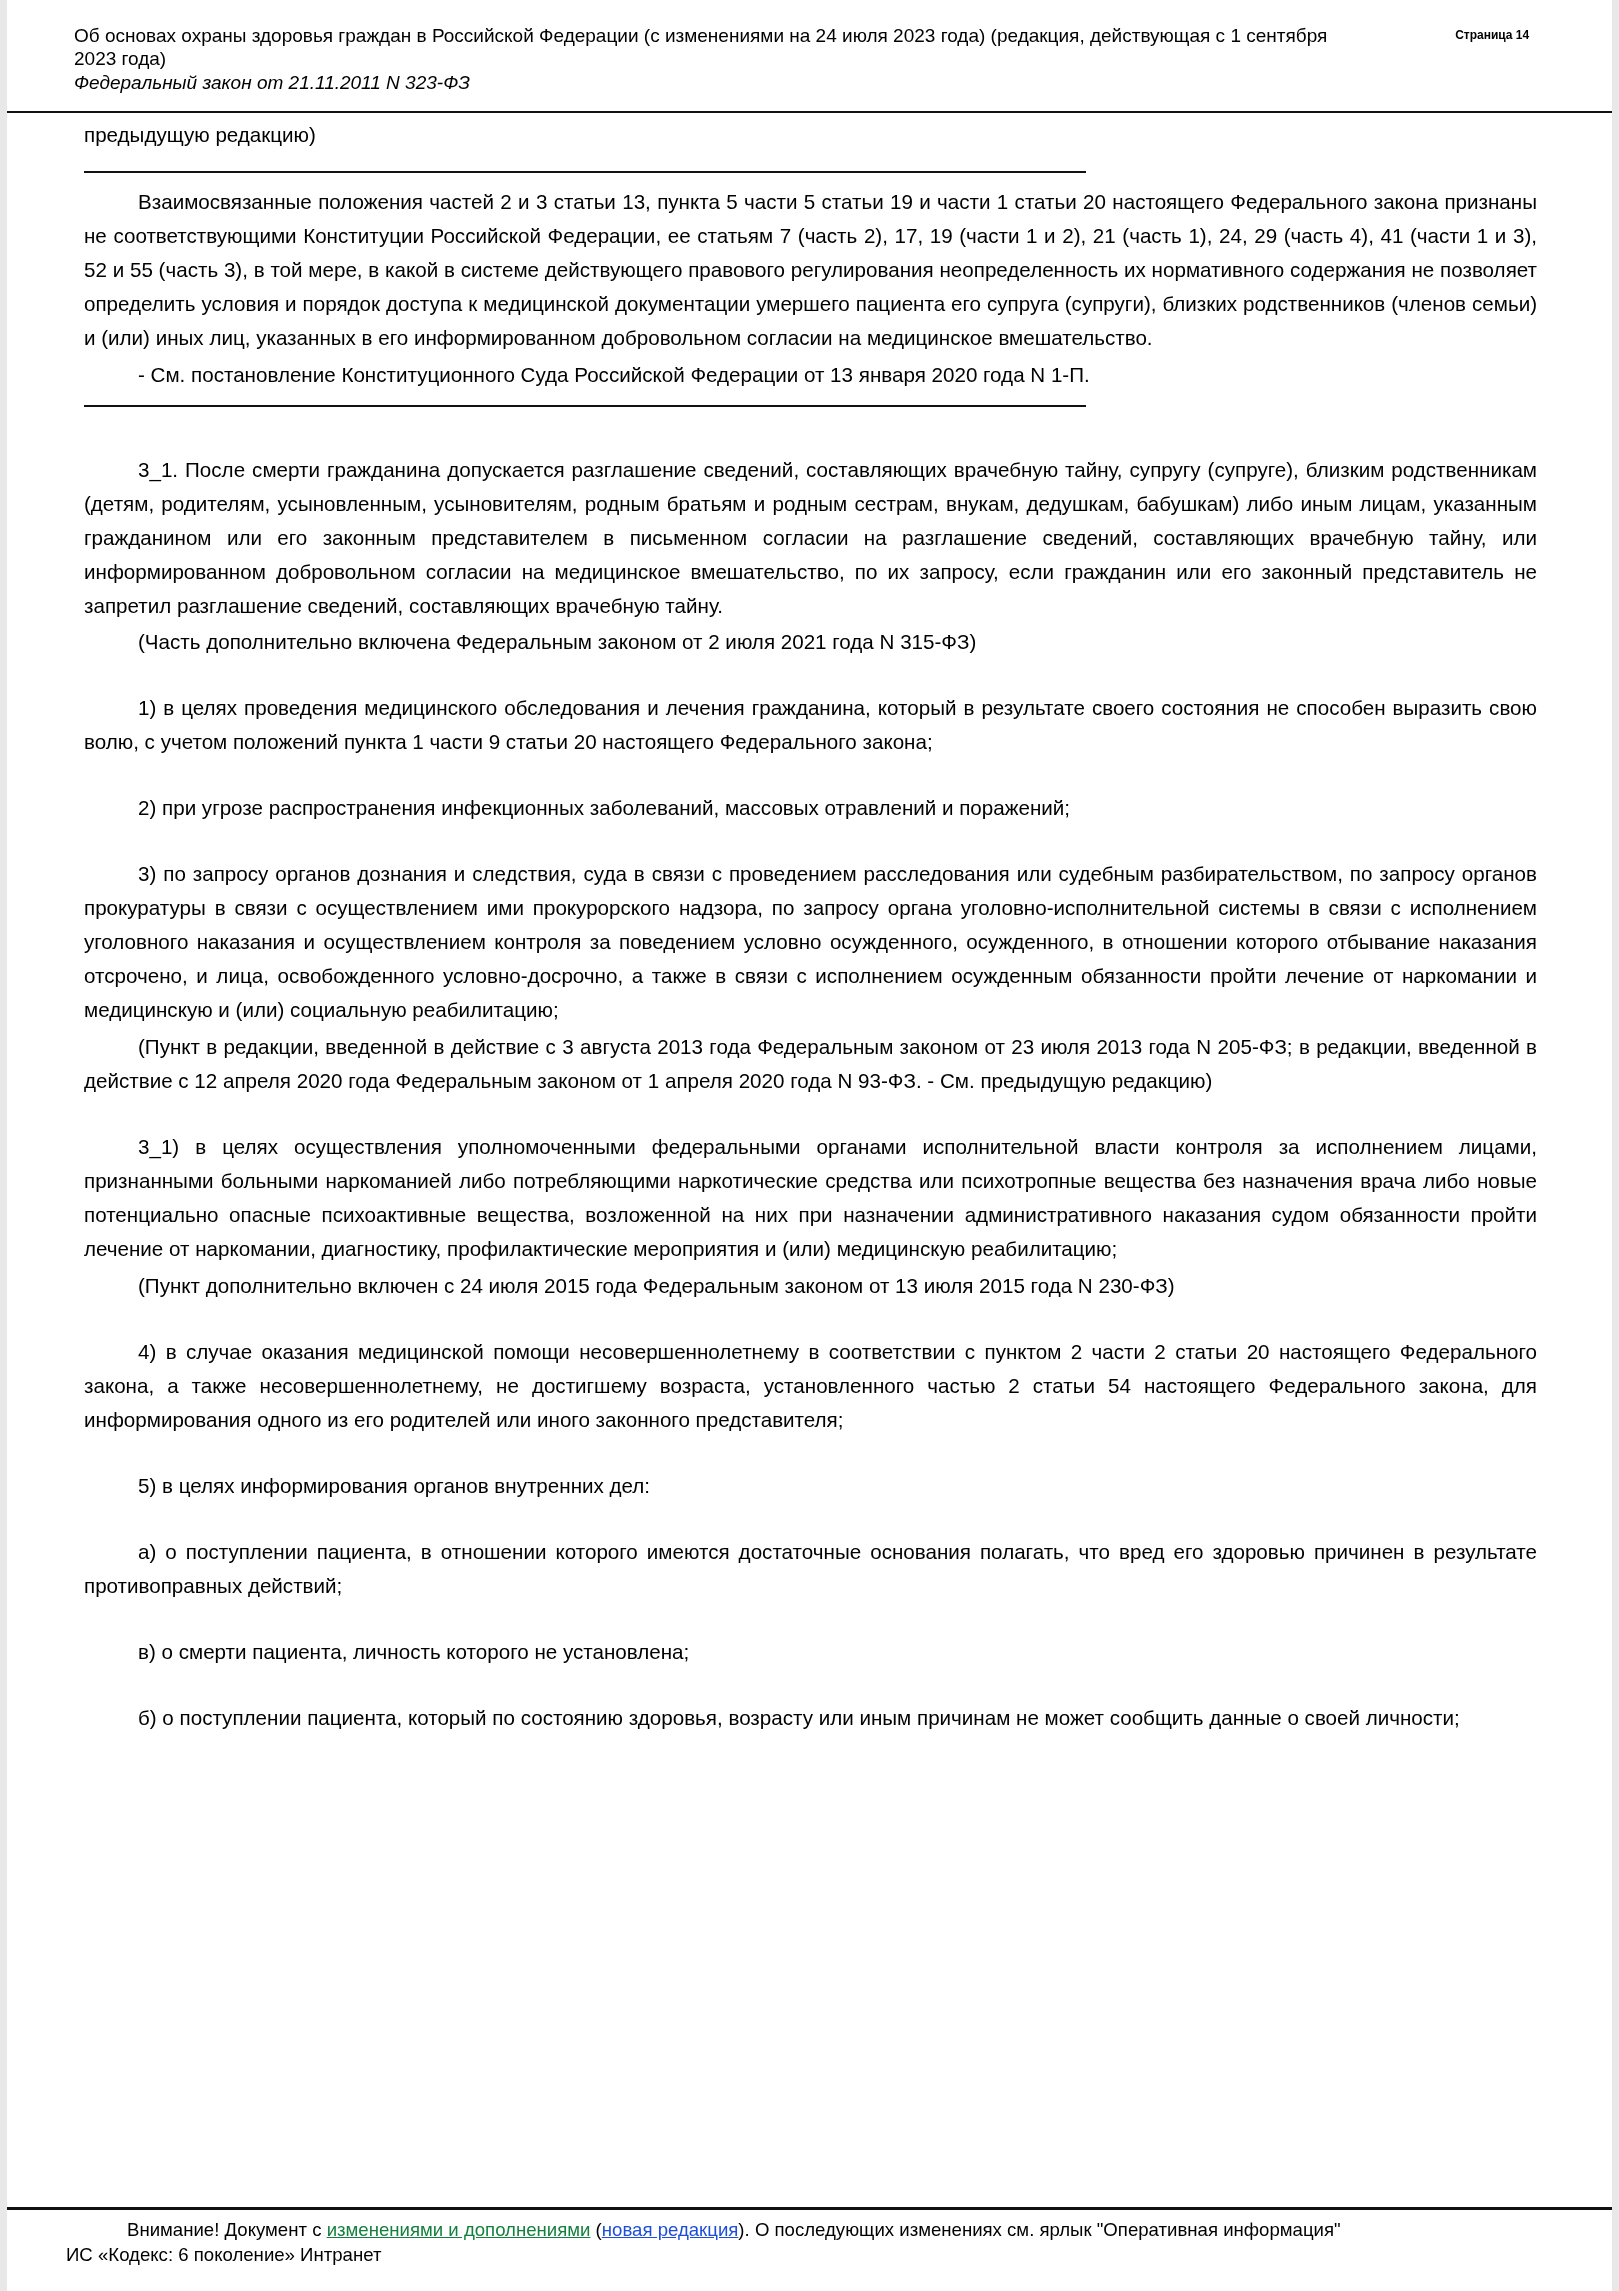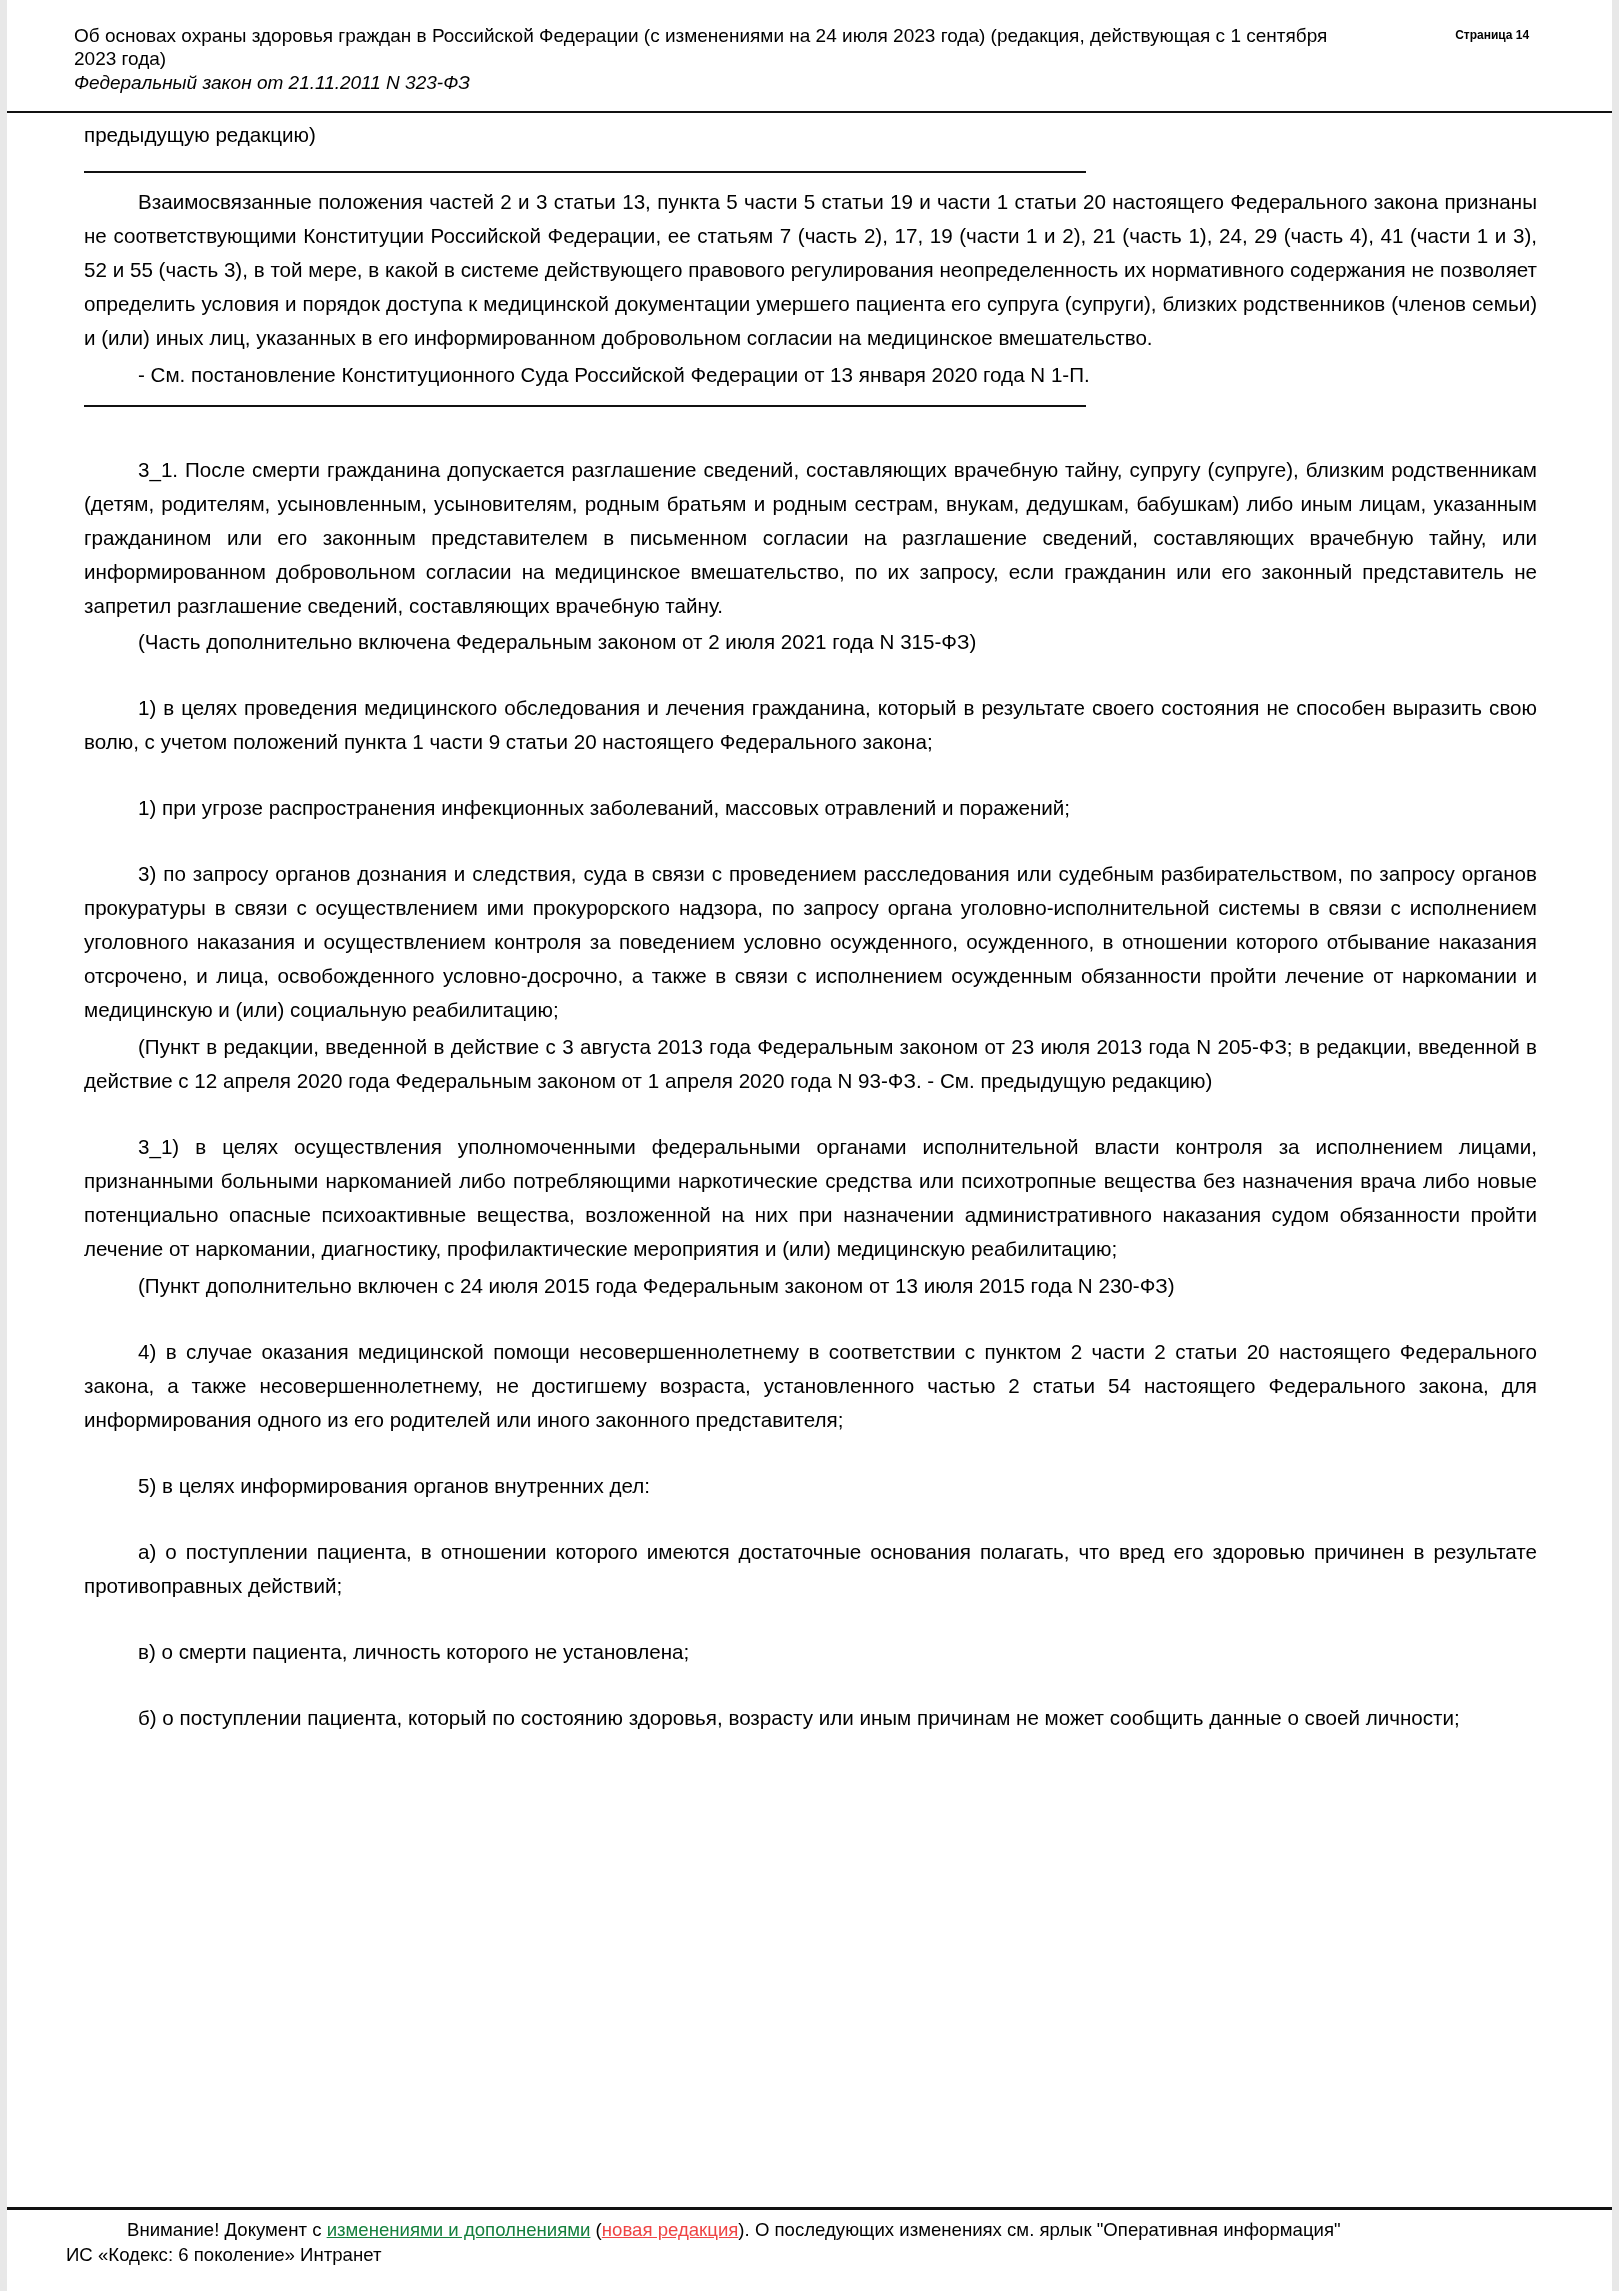--- a/index.html
+++ b/index.html
@@ -89,36 +89,36 @@
   <div class="doc-body">
 
   <p class="para">предыдущую редакцию)</p>
       <div class="rule tight"></div>
       <p class="para indent justify">Взаимосвязанные положения частей 2 и 3 статьи 13, пункта 5 части 5 статьи 19 и части 1 статьи 20 настоящего Федерального закона признаны не соответствующими Конституции Российской Федерации, ее статьям 7 (часть 2), 17, 19 (части 1 и 2), 21 (часть 1), 24, 29 (часть 4), 41 (части 1 и 3), 52 и 55 (часть 3), в той мере, в какой в системе действующего правового регулирования неопределенность их нормативного содержания не позволяет определить условия и порядок доступа к медицинской документации умершего пациента его супруга (супруги), близких родственников (членов семьи) и (или) иных лиц, указанных в его информированном добровольном согласии на медицинское вмешательство.</p>
       <p class="para indent attach">- См. постановление Конституционного Суда Российской Федерации от 13 января 2020 года N 1-П.</p>
       <div class="rule loose"></div>
       <p class="para indent justify">3_1. После смерти гражданина допускается разглашение сведений, составляющих врачебную тайну, супругу (супруге), близким родственникам (детям, родителям, усыновленным, усыновителям, родным братьям и родным сестрам, внукам, дедушкам, бабушкам) либо иным лицам, указанным гражданином или его законным представителем в письменном согласии на разглашение сведений, составляющих врачебную тайну, или информированном добровольном согласии на медицинское вмешательство, по их запросу, если гражданин или его законный представитель не запретил разглашение сведений, составляющих врачебную тайну.</p>
       <p class="para indent attach">(Часть дополнительно включена Федеральным законом от 2 июля 2021 года N 315-ФЗ)</p>
       <p class="para indent justify gap">1) в целях проведения медицинского обследования и лечения гражданина, который в результате своего состояния не способен выразить свою волю, с учетом положений пункта 1 части 9 статьи 20 настоящего Федерального закона;</p>
-      <p class="para indent gap">1) при угрозе распространения инфекционных заболеваний, массовых отравлений и поражений;</p>
+      <p class="para indent gap">2) при угрозе распространения инфекционных заболеваний, массовых отравлений и поражений;</p>
       <p class="para indent justify gap">3) по запросу органов дознания и следствия, суда в связи с проведением расследования или судебным разбирательством, по запросу органов прокуратуры в связи с осуществлением ими прокурорского надзора, по запросу органа уголовно-исполнительной системы в связи с исполнением уголовного наказания и осуществлением контроля за поведением условно осужденного, осужденного, в отношении которого отбывание наказания отсрочено, и лица, освобожденного условно-досрочно, а также в связи с исполнением осужденным обязанности пройти лечение от наркомании и медицинскую и (или) социальную реабилитацию;</p>
       <p class="para indent justify attach">(Пункт в редакции, введенной в действие с 3 августа 2013 года Федеральным законом от 23 июля 2013 года N 205-ФЗ; в редакции, введенной в действие с 12 апреля 2020 года Федеральным законом от 1 апреля 2020 года N 93-ФЗ. - См. предыдущую редакцию)</p>
       <p class="para indent justify gap">3_1) в целях осуществления уполномоченными федеральными органами исполнительной власти контроля за исполнением лицами, признанными больными наркоманией либо потребляющими наркотические средства или психотропные вещества без назначения врача либо новые потенциально опасные психоактивные вещества, возложенной на них при назначении административного наказания судом обязанности пройти лечение от наркомании, диагностику, профилактические мероприятия и (или) медицинскую реабилитацию;</p>
       <p class="para indent justify attach">(Пункт дополнительно включен с 24 июля 2015 года Федеральным законом от 13 июля 2015 года N 230-ФЗ)</p>
       <p class="para indent justify gap">4) в случае оказания медицинской помощи несовершеннолетнему в соответствии с пунктом 2 части 2 статьи 20 настоящего Федерального закона, а также несовершеннолетнему, не достигшему возраста, установленного частью 2 статьи 54 настоящего Федерального закона, для информирования одного из его родителей или иного законного представителя;</p>
       <p class="para indent gap">5) в целях информирования органов внутренних дел:</p>
       <p class="para indent justify gap">а) о поступлении пациента, в отношении которого имеются достаточные основания полагать, что вред его здоровью причинен в результате противоправных действий;</p>
       <p class="para indent gap">в) о смерти пациента, личность которого не установлена;</p>
       <p class="para indent justify gap">б) о поступлении пациента, который по состоянию здоровья, возрасту или иным причинам не может сообщить данные о своей личности;</p>
     </div>
 
   <div class="footer">
     <div class="footer-rule"></div>
     <div class="footer-body">
       <div class="footer-notice">
         
-      <span>Внимание! Документ с </span><a class="doc-link" href="#" style="color: #15803d;">изменениями и дополнениями</a><span> (</span><a class="doc-link" href="#" style="color: #ef4444;">новая редакция</a><span>). О последующих изменениях см. ярлык "Оперативная информация"</span></div>
+      <span>Внимание! Документ с </span><a class="doc-link" href="#" style="color: #15803d;">изменениями и дополнениями</a><span> (</span><a class="doc-link" href="#" style="color: #1d4ed8;">новая редакция</a><span>). О последующих изменениях см. ярлык "Оперативная информация"</span></div>
       <div class="footer-source">ИС «Кодекс: 6 поколение» Интранет</div>
     </div>
   </div>
 
 </div>
 
 
 </body></html>

